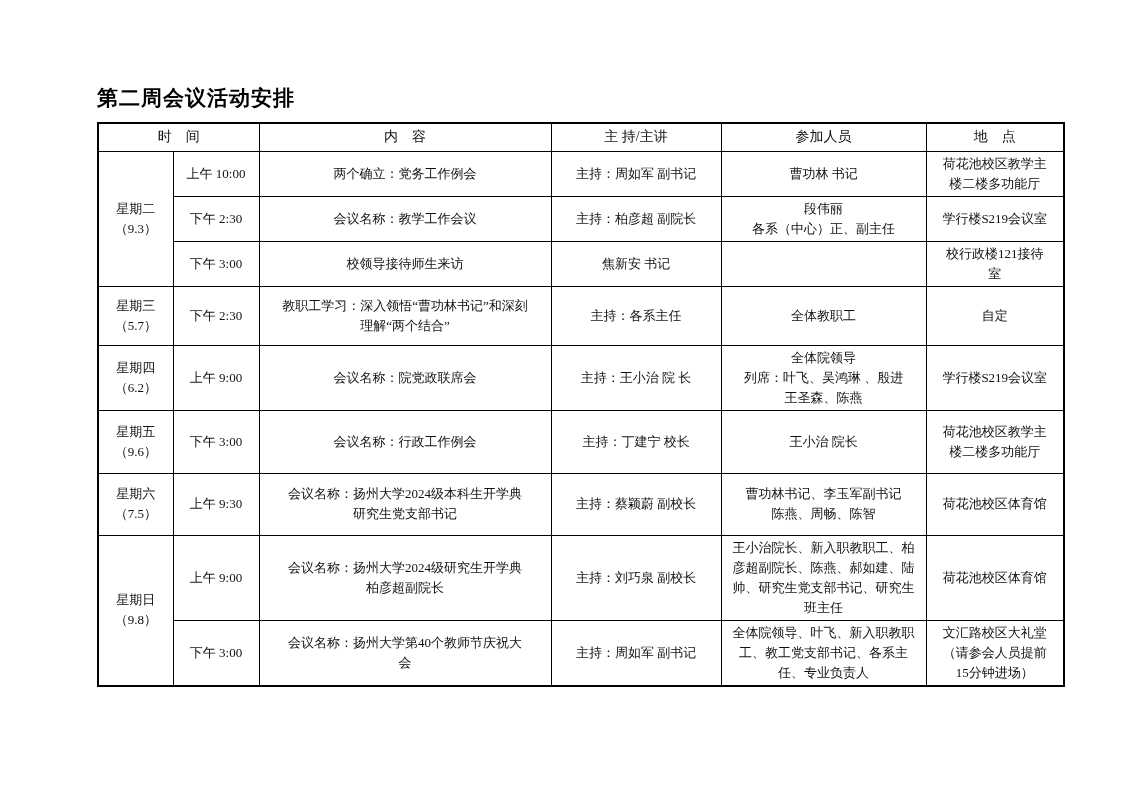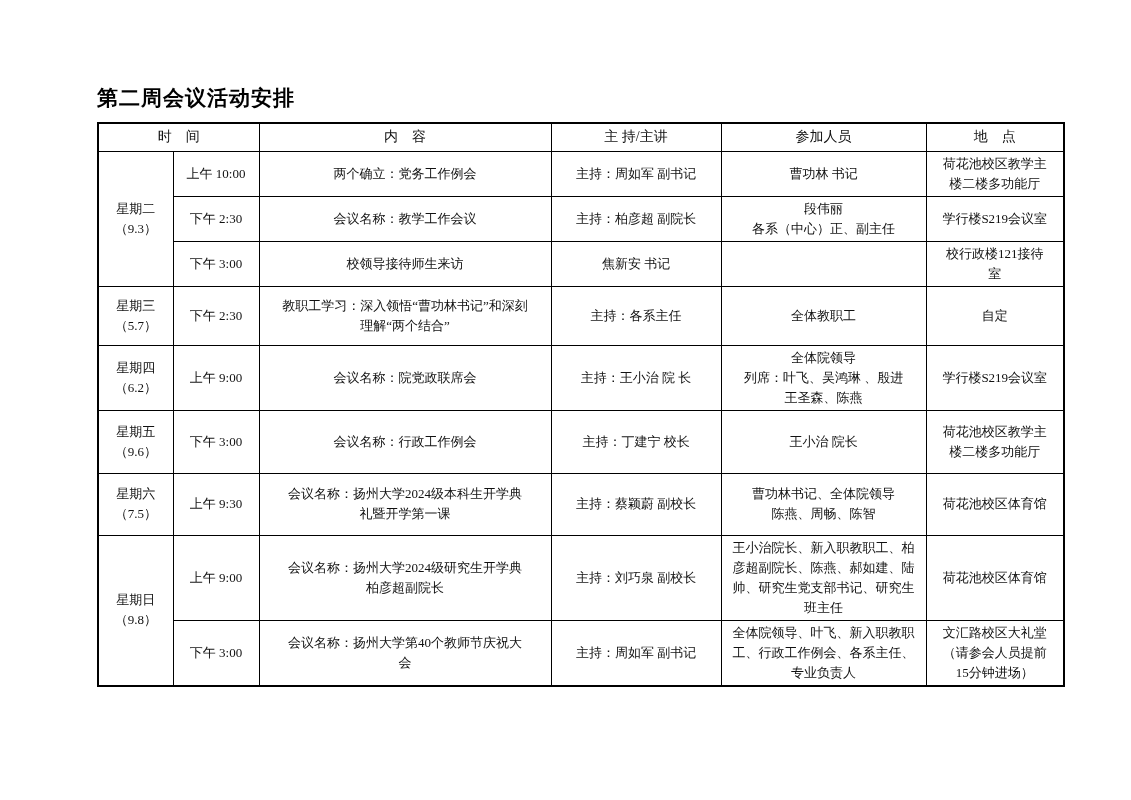--- a/index.html
+++ b/index.html
@@ -133,41 +133,41 @@
     <td>王小治 院长</td>
     <td>荷花池校区教学主
 楼二楼多功能厅</td>
   </tr>
 
   <tr style="height:62px">
     <td>星期六
 （7.5）</td>
     <td>上午 9:30</td>
     <td>会议名称：扬州大学2024级本科生开学典
-礼暨开学第一课</td>
+研究生党支部书记</td>
     <td>主持：蔡颖蔚 副校长</td>
-    <td>曹功林书记、全体院领导
+    <td>曹功林书记、李玉军副书记
 陈燕、周畅、陈智</td>
     <td>荷花池校区体育馆</td>
   </tr>
 
   <tr style="height:81px">
     <td rowspan="2">星期日
 （9.8）</td>
     <td>上午 9:00</td>
     <td>会议名称：扬州大学2024级研究生开学典
 柏彦超副院长</td>
     <td>主持：刘巧泉 副校长</td>
     <td class="al">王小治院长、新入职教职工、柏彦超副院长、陈燕、郝如建、陆帅、研究生党支部书记、研究生班主任</td>
     <td>荷花池校区体育馆</td>
   </tr>
   <tr style="height:65px">
     <td>下午 3:00</td>
     <td>会议名称：扬州大学第40个教师节庆祝大
 会</td>
     <td>主持：周如军 副书记</td>
-    <td class="al">全体院领导、叶飞、新入职教职工、行政工作例会、各系主任、专业负责人</td>
+    <td class="al">全体院领导、叶飞、新入职教职工、教工党支部书记、各系主任、专业负责人</td>
     <td>文汇路校区大礼堂
 （请参会人员提前
 15分钟进场）</td>
   </tr>
 </tbody>
   </table>
 
 </body></html>

